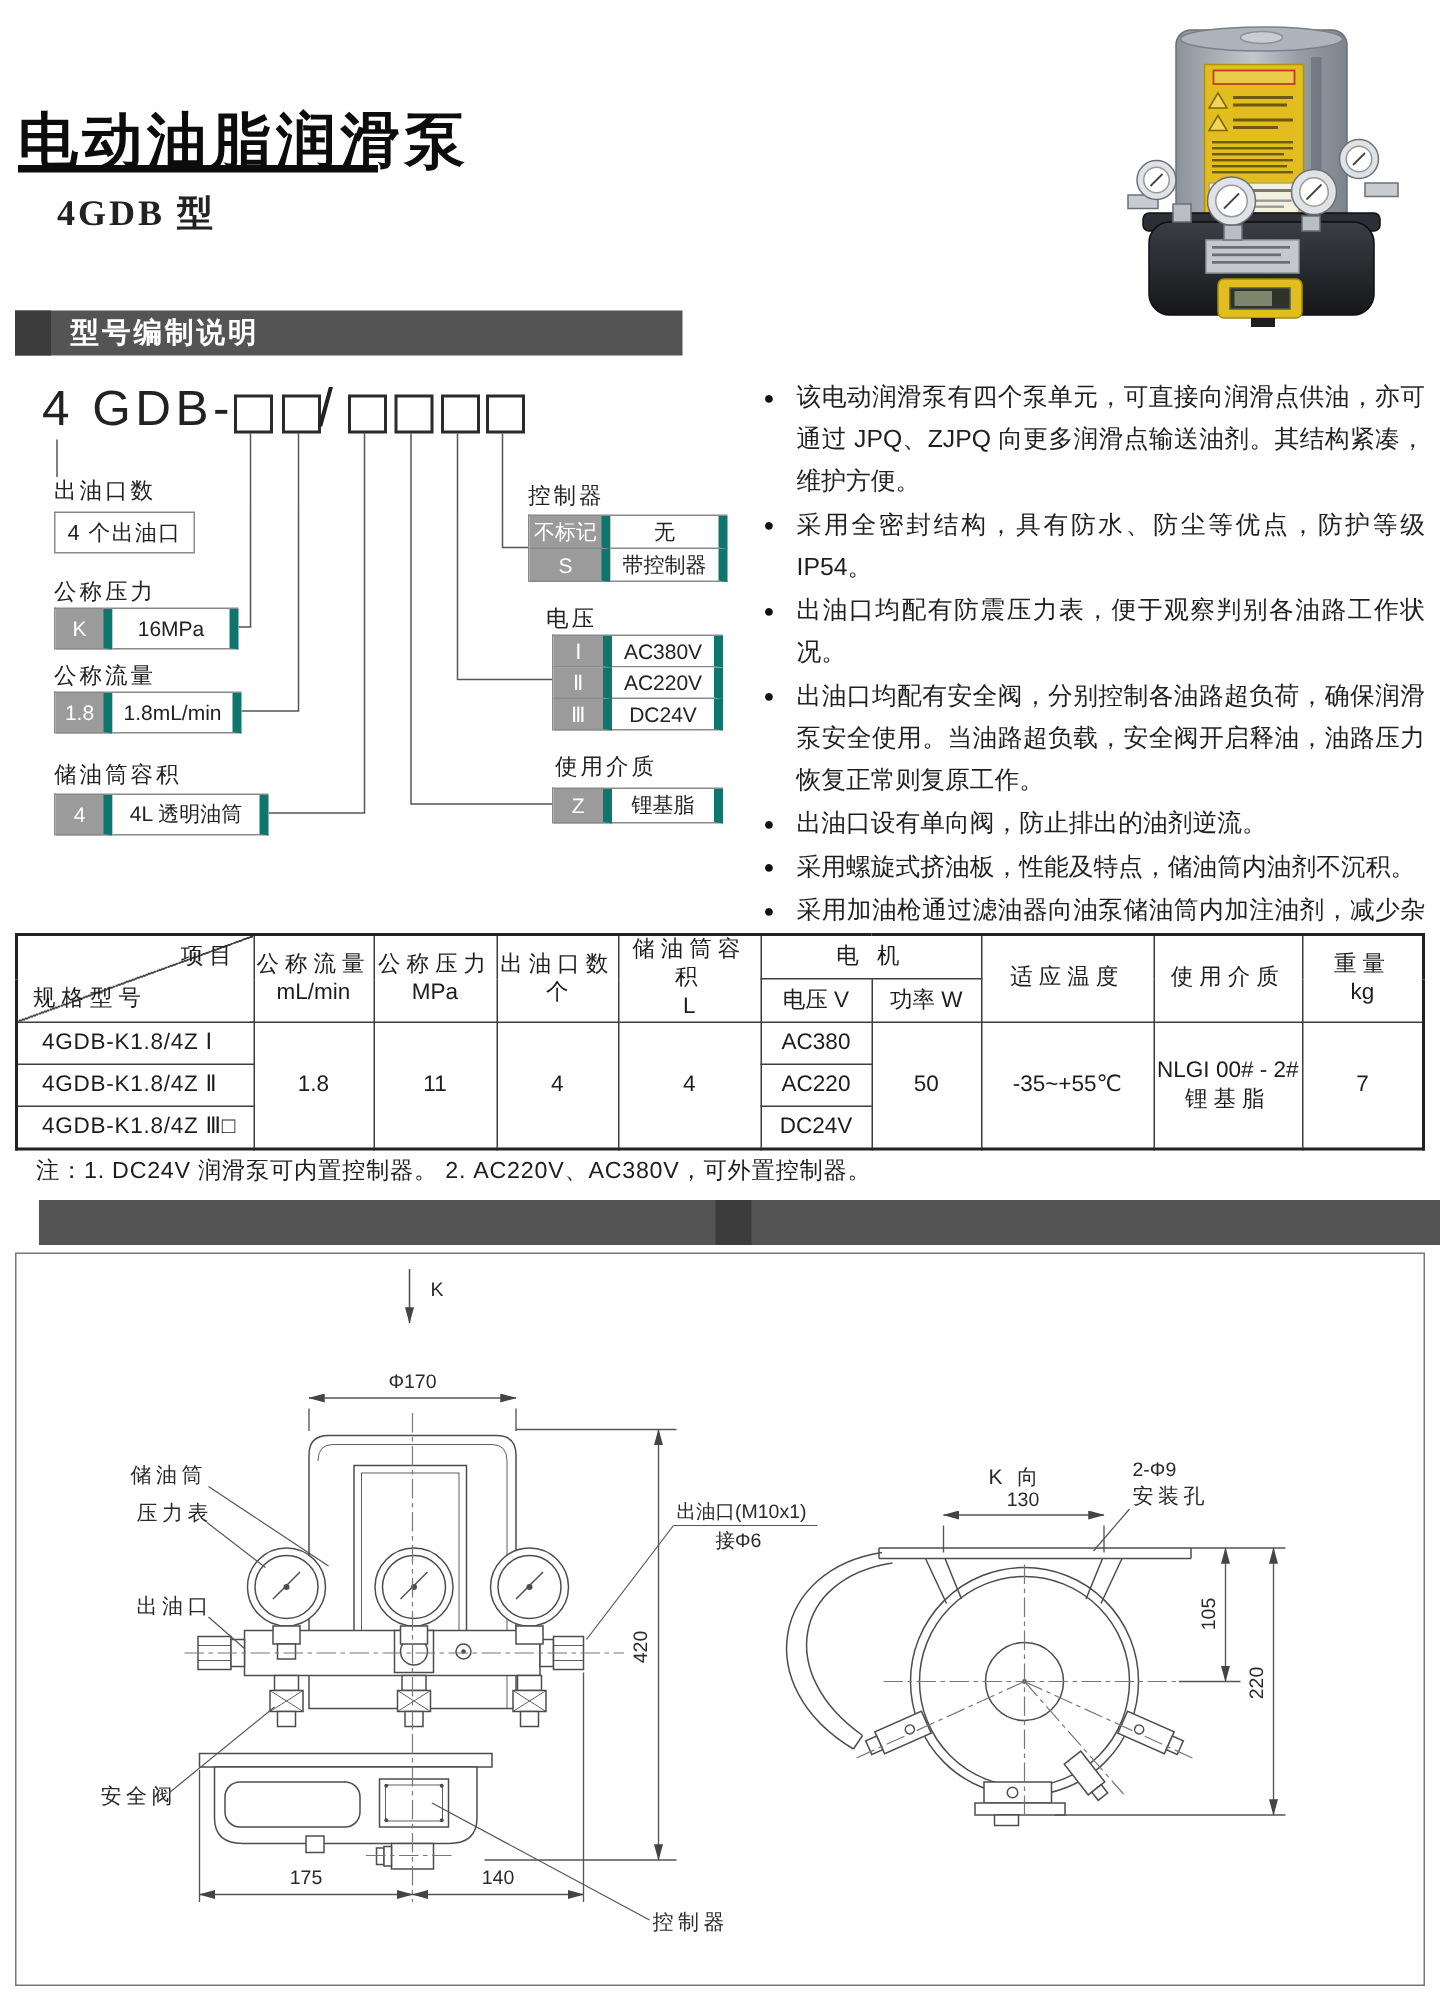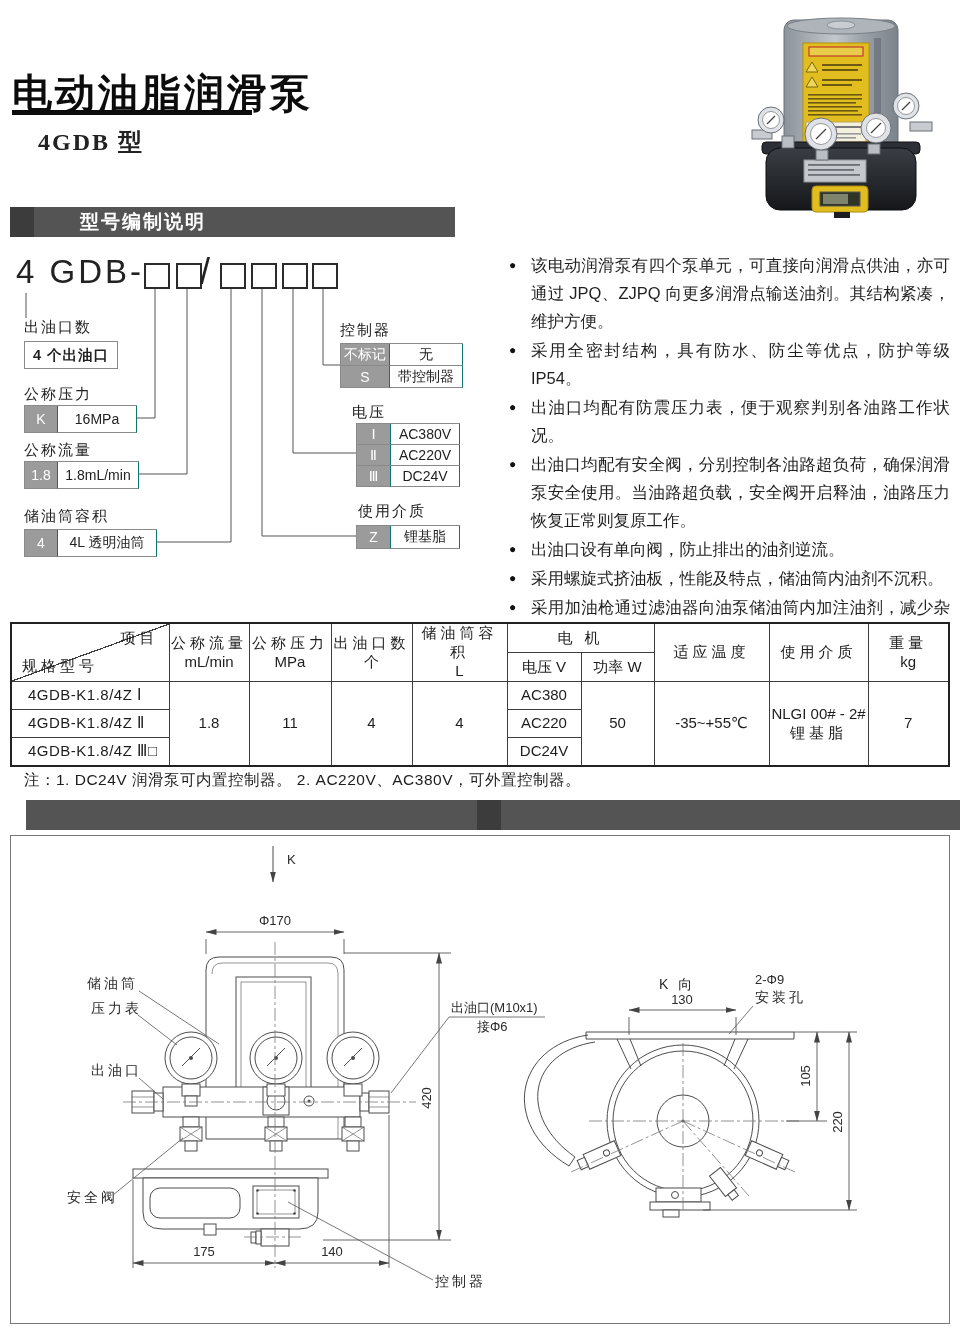--- a/index.html
+++ b/index.html
@@ -12,33 +12,33 @@
   .title-rule{left:12px;top:110px;width:240px;height:5px;background:#0c0c0c;}
   .doc-subtitle{left:38px;top:126px;font-size:24px;font-weight:bold;
                 font-family:"Liberation Serif","DejaVu Serif",serif;letter-spacing:2px;}
 
   
   .bar{display:flex;align-items:center;height:30px;background:#545454;color:#fff;
        font-size:19px;font-weight:bold;letter-spacing:2px;}
   .bar .sq{width:24px;height:30px;background:#3c3c3c;margin-right:13px;flex:0 0 auto;}
 
   
-  .model-wrap{left:4px;top:245px;width:505px;height:340px;}
+  .model-wrap{left:16px;top:245px;width:505px;height:340px;}
   .mc-prefix{position:absolute;left:12px;top:8px;font-size:33px;letter-spacing:3px;color:#222;}
   .mc-box{position:absolute;top:18px;width:22px;height:22px;border:2px solid #2b2b2b;background:#fff;}
   .mc-slash{position:absolute;left:196px;top:6px;font-size:36px;color:#222;}
   .grp-label{position:absolute;font-size:15px;letter-spacing:2px;color:#222;}
   .mini{position:absolute;border-top:1px solid #8a8a8a;border-left:1px solid #8a8a8a;background:#fff;}
   .mini-row{display:flex;}
   .mini-cell{display:flex;align-items:center;justify-content:center;
-             border-right:1px solid #0f766e;border-bottom:1px solid #8a8a8a;
+             border-right:6px solid #0f766e;border-bottom:1px solid #8a8a8a;
              font-size:14px;color:#222;background:#fff;}
   .mini-cell.code{background:#9b9b9b;color:#fff;}
   .outlet-box{position:absolute;border:1px solid #8a8a8a;display:flex;align-items:center;
-              justify-content:center;font-size:14.5px;background:#fff;letter-spacing:1px;font-weight:bold;}
+              justify-content:center;font-size:14.5px;background:#fff;letter-spacing:1px;}
 
   
   .features{left:508px;top:245px;width:442px;}
   .features ul{list-style:none;margin:6px 0 0 0;padding:0;}
   .features li{position:relative;padding-left:23px;font-size:16.5px;line-height:28px;
                text-align:justify;color:#1f1f1f;margin-bottom:1px;}
   .features .blt{position:absolute;left:1px;top:0;font-size:12px;line-height:28px;color:#111;}
 
   
   .spec-table{border-collapse:collapse;table-layout:fixed;width:938px;border:2px solid #222;background:#fff;}
@@ -153,21 +153,21 @@
         </g>
         <g>
           <circle cx="160" cy="96" r="13" fill="#dfe2e6"></circle>
             <circle cx="160" cy="96" r="8.5" fill="#fff" stroke="#999"></circle>
           <line x1="156" y1="100" x2="164" y2="92" stroke="#444" stroke-width="1.2"></line>
         </g>
       </g>
     </svg>
   </div>
 
-  <div class="abs bar" style="left:10px;top:207px;width:445px;gap:33px;">
+  <div class="abs bar" style="left:10px;top:207px;width:445px;">
     <span class="sq"></span>
     <span>型号编制说明</span>
   </div>
 
   <div class="abs model-wrap">
     <svg class="abs" style="left:0;top:0;" width="505" height="340" viewBox="0 0 505 340">
       <g stroke="#555" stroke-width="1" fill="none">
         <path d="M22,48 V73"></path>
         <path d="M151,40 V173 H130"></path>
         <path d="M183,40 V229 H132"></path>

